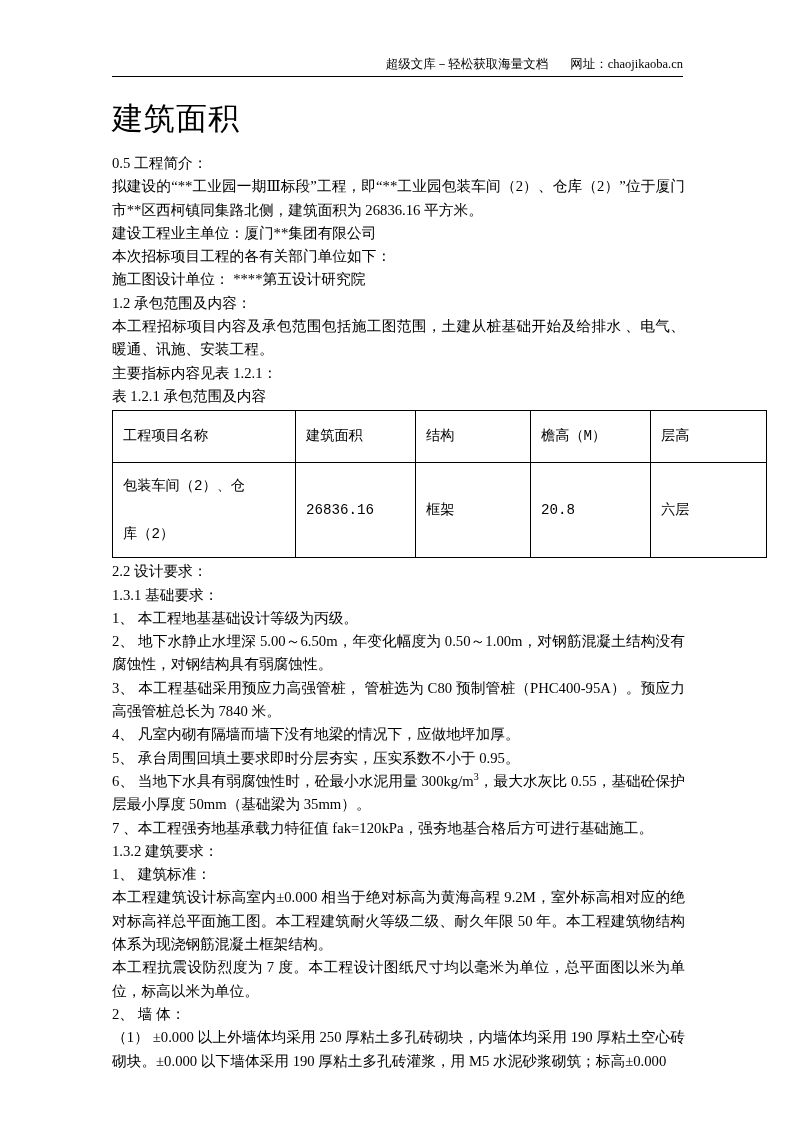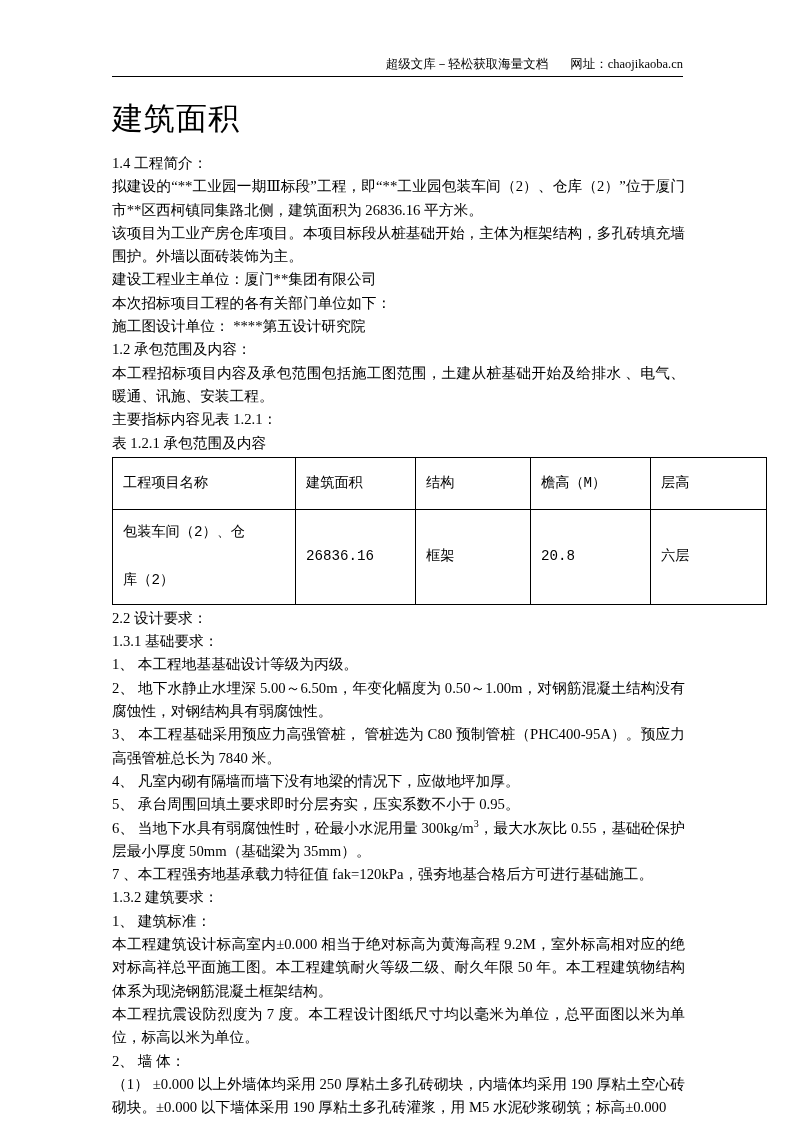--- a/index.html
+++ b/index.html
@@ -109,23 +109,22 @@
 
   <div class="doc-header">
     <span>超级文库－轻松获取海量文档</span><span class="hdr-site-label">网址：</span><span>chaojikaoba.cn</span>
   </div>
   <div class="header-rule"></div>
 
   <h1 class="doc-title">建筑面积</h1>
 
   <div class="body-block">
 
-    <p class="para nojust">1.4  工程简介：</p>
+    <p class="para nojust">0.5  工程简介：</p>
     <p class="para">拟建设的“**工业园一期Ⅲ标段”工程，即“**工业园包装车间（2）、仓库（2）”位于厦门市**区西柯镇同集路北侧，建筑面积为 26836.16  平方米。</p>
-    <p class="para">该项目为工业产房仓库项目。本项目标段从桩基础开始，主体为框架结构，多孔砖填充墙围护。外墙以面砖装饰为主。</p>
     <p class="para nojust">建设工程业主单位：厦门**集团有限公司</p>
     <p class="para nojust">本次招标项目工程的各有关部门单位如下：</p>
     <p class="para nojust">施工图设计单位：  ****第五设计研究院</p>
 
     <p class="para nojust">1.2  承包范围及内容：</p>
     <p class="para">本工程招标项目内容及承包范围包括施工图范围，土建从桩基础开始及给排水 、电气、暖通、讯施、安装工程。</p>
     <p class="para nojust">主要指标内容见表 1.2.1：</p>
     <p class="para nojust">表 1.2.1  承包范围及内容</p>
 
     <div class="tbl-wrap">

